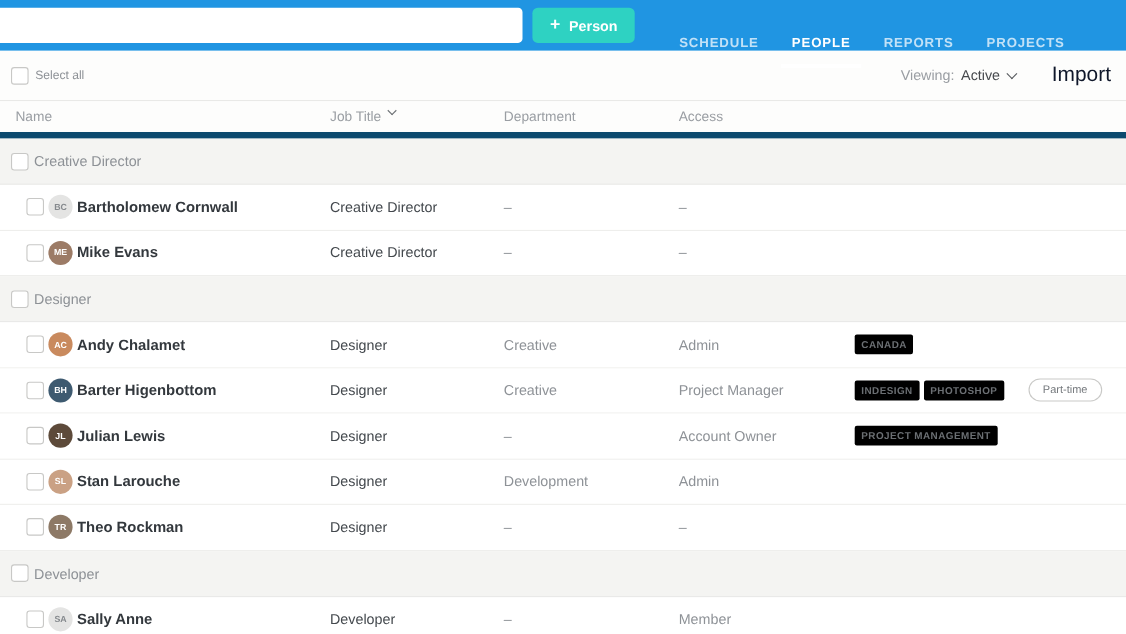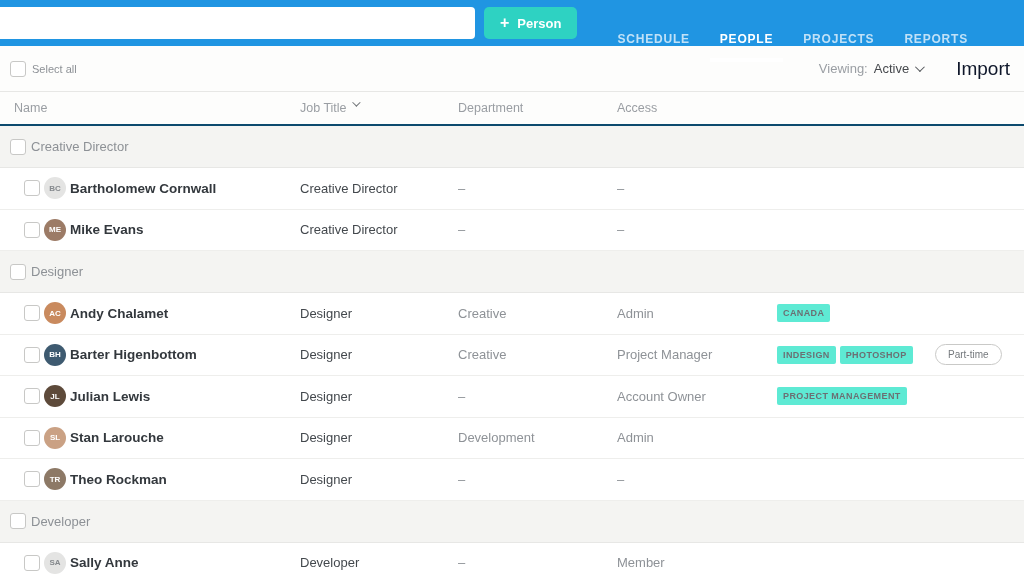--- a/index.html
+++ b/index.html
@@ -30,59 +30,59 @@
   .select-all-label { margin-left:6px; font-size:11px; color:#8d9196; }
   .toolbar-right { margin-left:auto; display:flex; align-items:center; gap:34px; }
   .viewing { font-size:13px; color:#9a9ea3; display:flex; align-items:center; gap:6px; cursor:pointer; }
   .viewing .value { color:#46494d; }
   .chev { width:7px; height:7px; border-right:1.5px solid #55585c; border-bottom:1.5px solid #55585c;
     transform:rotate(45deg) translateY(-2px); display:inline-block; }
   .import-link { font-size:19px; color:#0f172a; cursor:pointer; }
 
   
   .thead { height:34px; display:grid; grid-template-columns:300px 158px 159px 160px auto;
-    align-items:center; border-bottom:2px solid #0c4a6e; background:#fdfdfc; }
+    align-items:center; border-bottom:6px solid #0c4a6e; background:#fdfdfc; }
   .thead .th { font-size:12.5px; color:#9a9ea3; }
   .thead .th:first-child { padding-left:14px; }
   .th-sort { display:inline-flex; align-items:flex-start; gap:5px; cursor:pointer; }
   .sort-chev { width:6px; height:6px; border-right:1.4px solid #6e7control;72; border-right:1.4px solid #6e7276;
     border-bottom:1.4px solid #6e7276; transform:rotate(45deg) translateY(-2px); display:inline-block; }
 
   
   .group-header { height:42px; background:#f4f4f2; display:flex; align-items:center;
     padding-left:10px; border-bottom:1px solid #e7e7e5; }
   .group-header .group-label { margin-left:5px; font-size:13px; color:#8d9196; }
   .person-row { height:41.5px; display:grid; grid-template-columns:300px 158px 159px 160px 158px auto;
     align-items:center; border-bottom:1px solid #eeeeec; background:#ffffff; cursor:pointer; }
   .cell-name { display:flex; align-items:center; padding-left:24px; gap:4px; }
   .avatar { width:22px; height:22px; border-radius:50%; display:flex; align-items:center;
     justify-content:center; font-size:8px; font-weight:bold; flex:0 0 22px; }
   .person-name { font-size:13.5px; font-weight:bold; color:#33383d; }
   .cell-job { font-size:13px; color:#43484d; }
   .cell-dept, .cell-access { font-size:13px; color:#8e9297; }
   .cell-tags { display:flex; gap:4px; }
-  .tag { background:#5eead4; color:#6b6f73; font-size:9px; font-weight:bold; letter-spacing:0.4px;
+  .tag { background:#000000; color:#6b6f73; font-size:9px; font-weight:bold; letter-spacing:0.4px;
     padding:4px 6px; border-radius:2px; white-space:nowrap; }
   .badge-pill { border:1px solid #c9c9c7; border-radius:12px; background:#ffffff; color:#75797d;
     font-size:10px; padding:4px 12px; white-space:nowrap; justify-self:start; }
 </style>
 </head>
 <body>
 
 <div class="app-header">
   <input class="search-input" type="text" placeholder="" style="">
   <button class="add-person-btn">
     <span class="plus">+</span>
     <span>Person</span>
   </button>
   <div class="nav-tabs">
     <div class="nav-tab">SCHEDULE</div>
     <div class="nav-tab active">PEOPLE</div>
+    <div class="nav-tab">REPORTS</div>
     <div class="nav-tab">PROJECTS</div>
-    <div class="nav-tab">REPORTS</div>
   </div>
 </div>
 
 <div class="toolbar">
   <span class="checkbox"></span>
   <span class="select-all-label">Select all</span>
   <div class="toolbar-right">
     <span class="viewing">
       <span>Viewing:</span>
       <span class="value">Active</span>

